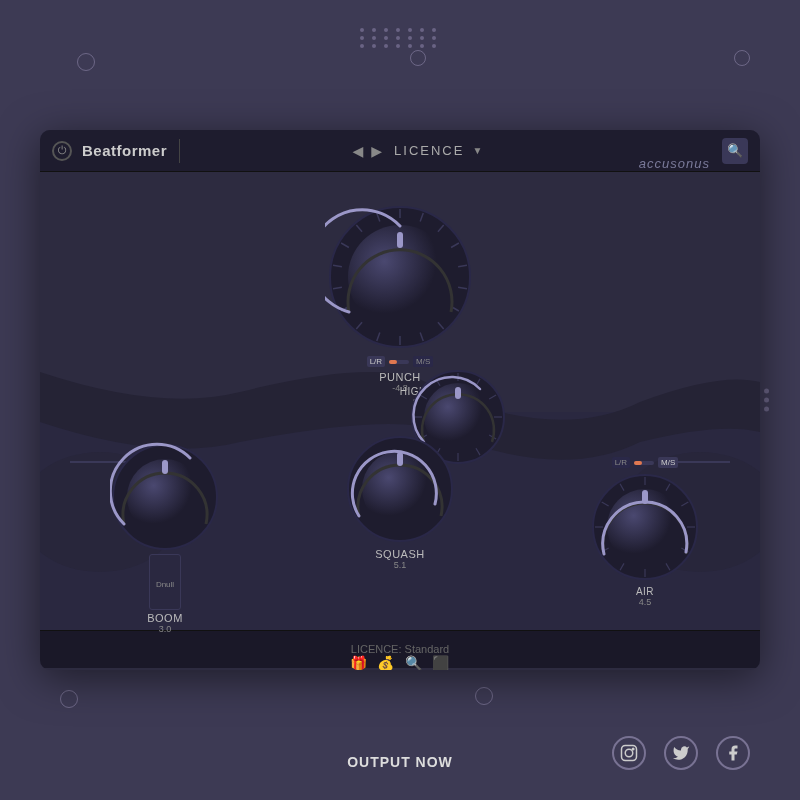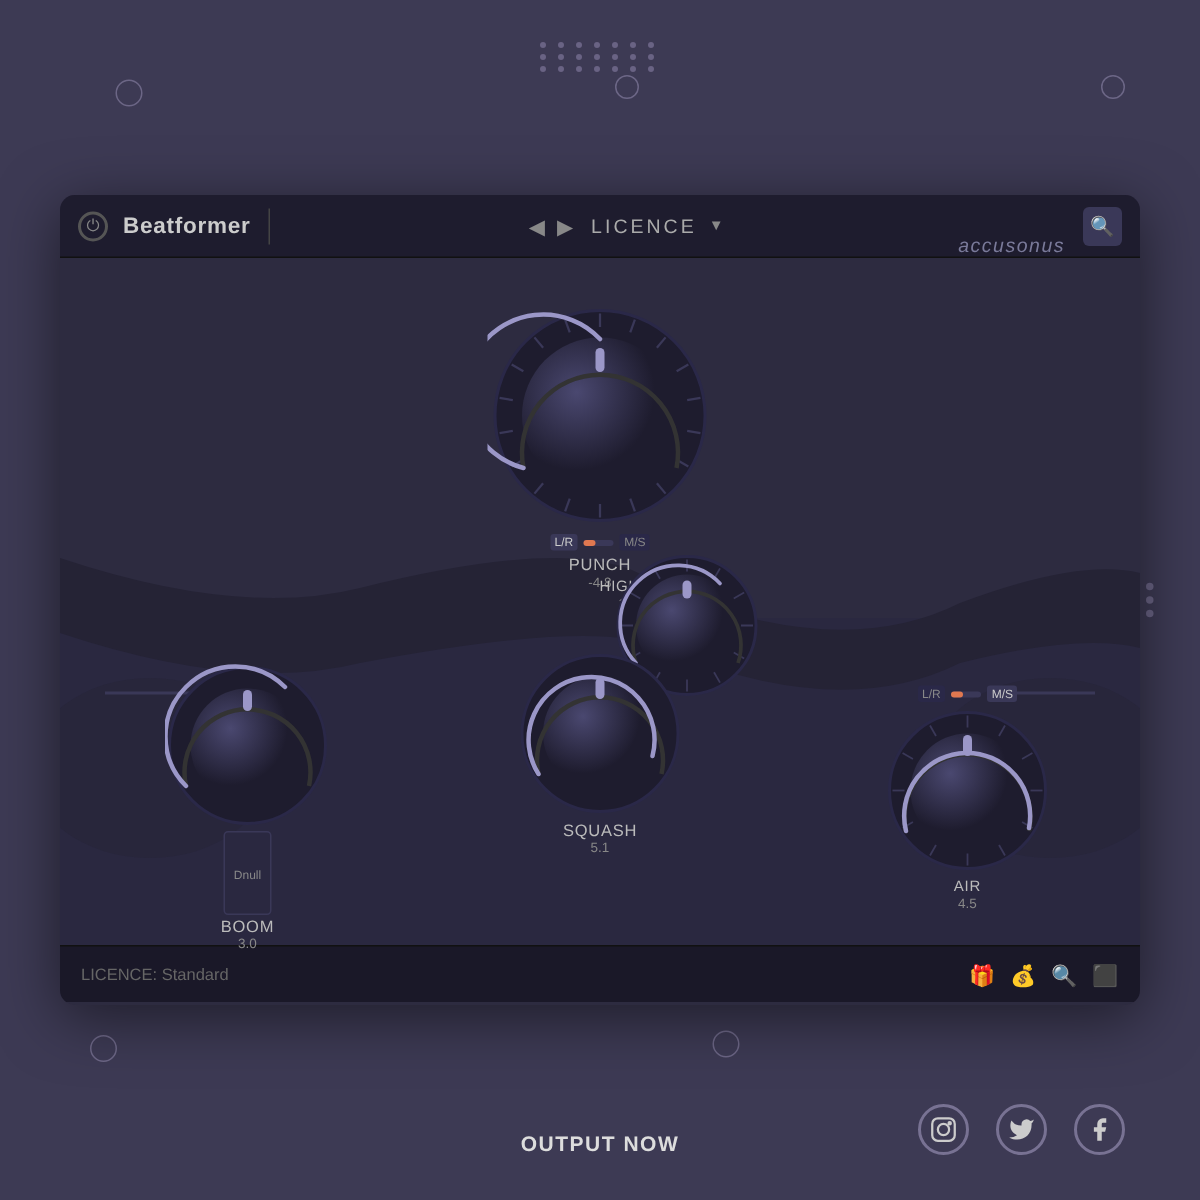--- a/index.html
+++ b/index.html
@@ -201,22 +201,23 @@
       font-size: 9px;
       text-align: center;
     }
 
     
     .plugin-footer {
       height: 38px;
       background: #1a1828;
       display: flex;
       align-items: center;
-      padding: 0 14px;
+      padding: 12px 14px;
       border-top: 1px solid #111;
+      flex-direction: column;
     }
     .licence-text {
       color: #666;
       font-size: 11px;
       flex: 1;
     }
     .footer-icons {
       display: flex;
       gap: 10px;
       align-items: center;

